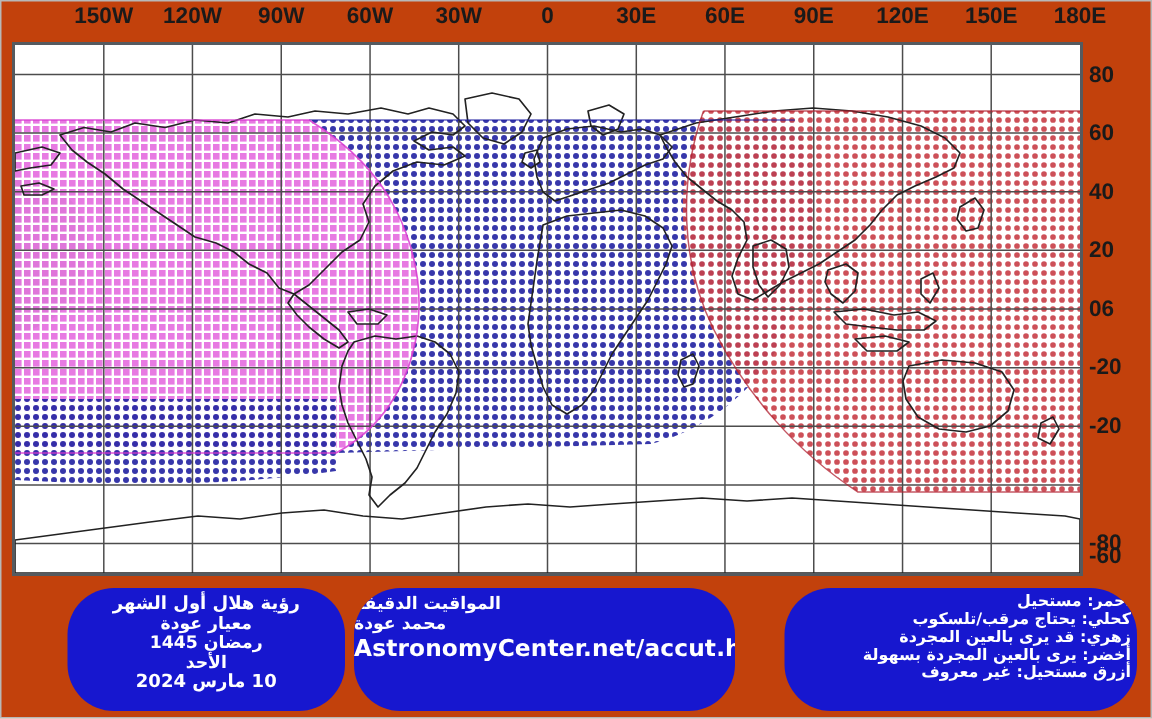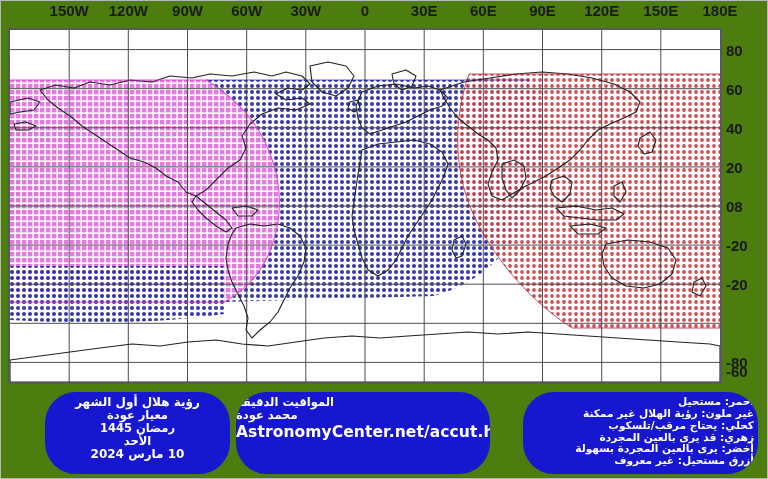--- a/index.html
+++ b/index.html
@@ -1,21 +1,21 @@
 <!DOCTYPE html>
 <html><head>
 <meta charset="utf-8">
 <style>
   html,body{margin:0;padding:0;background:#ffffff;}
   body{
     width:768px;height:479px;overflow:hidden;
     font-family:"Liberation Sans", sans-serif;
     -webkit-font-smoothing:none;
   }
-  #page{position:relative;width:768px;height:479px;background:#4d7c0f;}
+  #page{position:relative;width:768px;height:479px;background:#c2410c;}
 
   
   .outer-frame{
     position:absolute;left:0;top:0;width:768px;height:479px;
     border:1px solid #b8b8b8;box-sizing:border-box;pointer-events:none;
   }
 
   
   .lon-axis{position:absolute;left:0;top:2px;width:768px;height:24px;}
   .lon-axis span{
@@ -103,21 +103,21 @@
       <span style="left: 601.667px;">120E</span>
       <span style="left: 660.833px;">150E</span>
       <span style="left: 720px;">180E</span>
     </div>
 
   <div class="lat-axis" id="lataxis">
       <span style="top: 49.5556px;">80</span>
       <span style="top: 88.6667px;">60</span>
       <span style="top: 127.778px;">40</span>
       <span style="top: 166.889px;">20</span>
-      <span style="top: 206px;">08</span>
+      <span style="top: 206px;">06</span>
       <span style="top: 245.111px;">-20</span>
       <span style="top: 284.222px;">-20</span>
       <span style="top: 323.333px; margin-top: 48px;">-60</span>
       <span style="top: 362.444px;">-80</span>
     </div>
 
   <div id="map">
     <div id="mapinner">
       <svg class="svg-layer" viewBox="0 0 710 352" preserveAspectRatio="none">
         <defs>
@@ -292,21 +292,20 @@
   </div>
 
   <div class="infobox" id="box-center">
     <span class="ln pad-t">المواقيت الدقيقة</span>
     <span class="ln">محمد عودة</span>
     <span class="ln url">AstronomyCenter.net/accut.html</span>
   </div>
 
   <div class="infobox" id="box-right">
     <span class="ln pad-t">أحمر: مستحيل</span>
-    <span class="ln">غير ملون: رؤية الهلال غير ممكنة</span>
     <span class="ln">كحلي: يحتاج مرقب/تلسكوب</span>
     <span class="ln">زهري: قد يرى بالعين المجردة</span>
     <span class="ln">أخضر: يرى بالعين المجردة بسهولة</span>
     <span class="ln">أزرق مستحيل: غير معروف</span>
   </div>
 
   <div class="outer-frame"></div>
 </div>
 
 </body></html>

